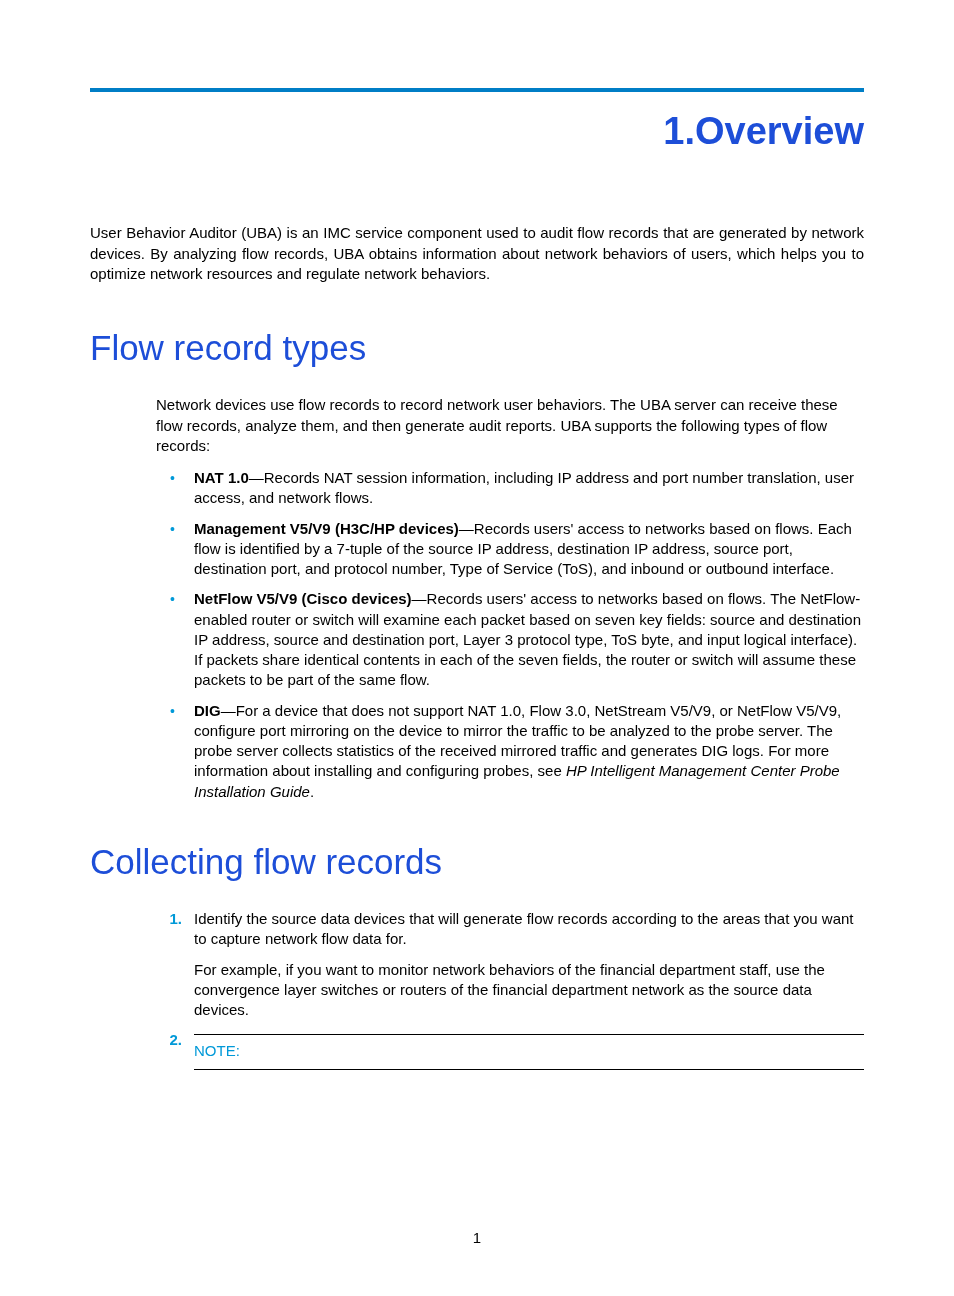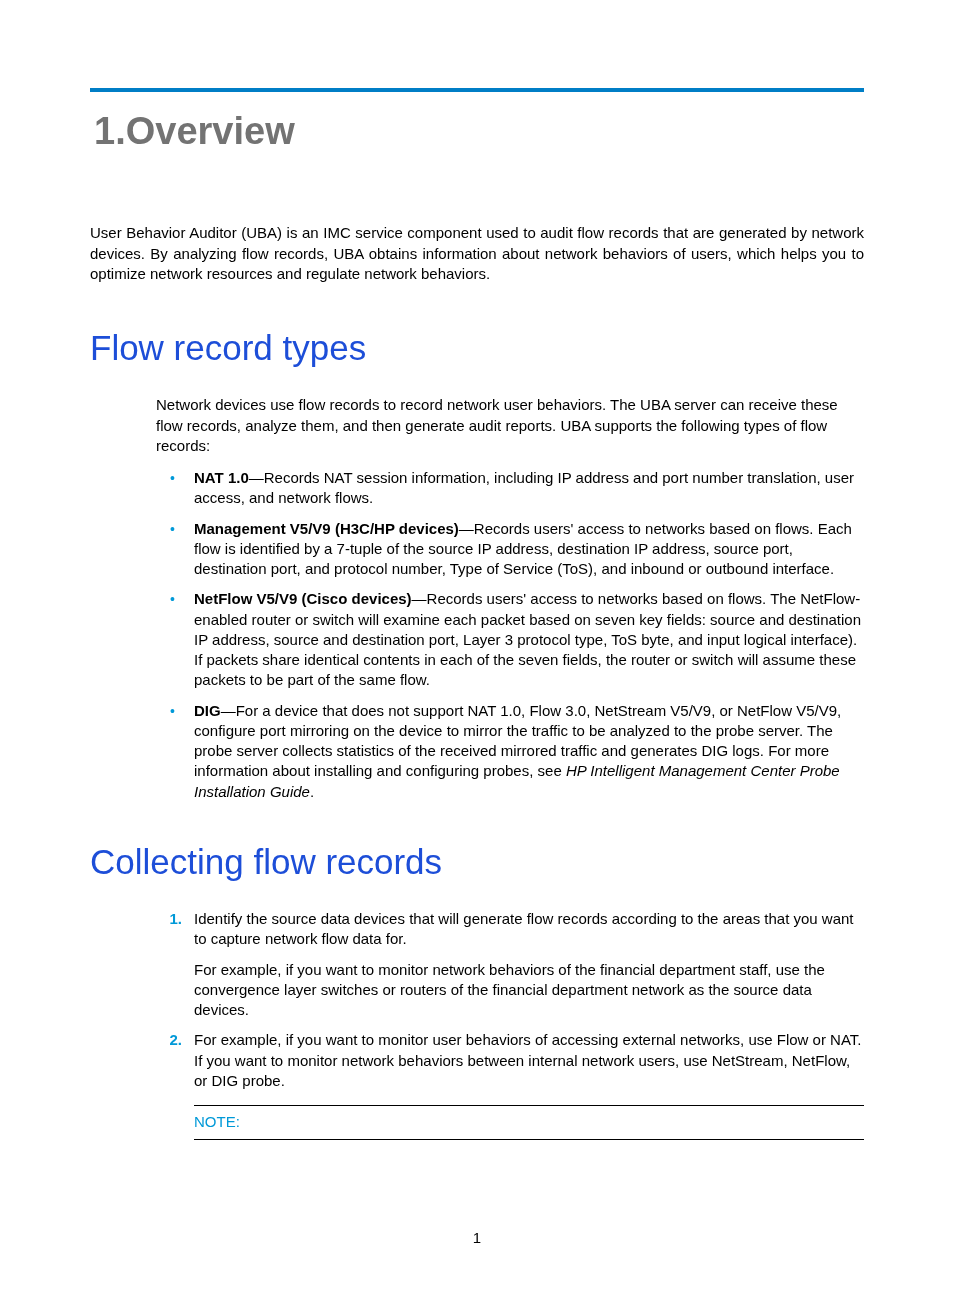--- a/index.html
+++ b/index.html
@@ -16,23 +16,24 @@
     font-size: 15px;
     line-height: 1.35;
   }
   .rule {
     border-top: 4px solid #007ec6;
     margin-bottom: 14px;
   }
   h1.chapter {
     font-size: 38px;
     font-weight: bold;
-    color: #737373;
-    margin: 0 0 66px 4px;
+    color: #1d4ed8;
+    margin: 0 0 66px 16px;
     font-family: Arial, Helvetica, sans-serif;
+    text-align: right;
   }
   .body-indent {
     margin-left: 66px;
   }
   p.lead {
     margin: 0 0 40px 0;
     text-align: justify;
   }
   h2.section {
     font-size: 35px;
@@ -145,21 +146,20 @@
 <h2 class="section">Collecting flow records</h2>
 <div class="body-indent">
   <ol class="numbers">
     <li>
       <span class="marker">1.</span>
       <p>Identify the source data devices that will generate flow records according to the areas that you want to capture network flow data for.</p>
       <p>For example, if you want to monitor network behaviors of the financial department staff, use the convergence layer switches or routers of the financial department network as the source data devices.</p>
     </li>
     <li>
       <span class="marker">2.</span>
-      <p>For example, if you want to monitor user behaviors of accessing external networks, use Flow or NAT. If you want to monitor network behaviors between internal network users, use NetStream, NetFlow, or DIG probe.</p>
     </li>
   </ol>
   <div class="note-box">
     <div class="note-label">NOTE:</div>
   </div>
 </div>
 
 <div class="pagenum">1</div>
 
 </body></html>

